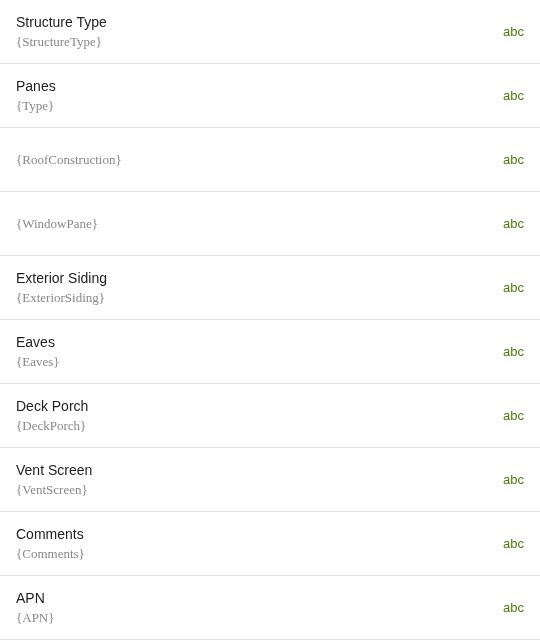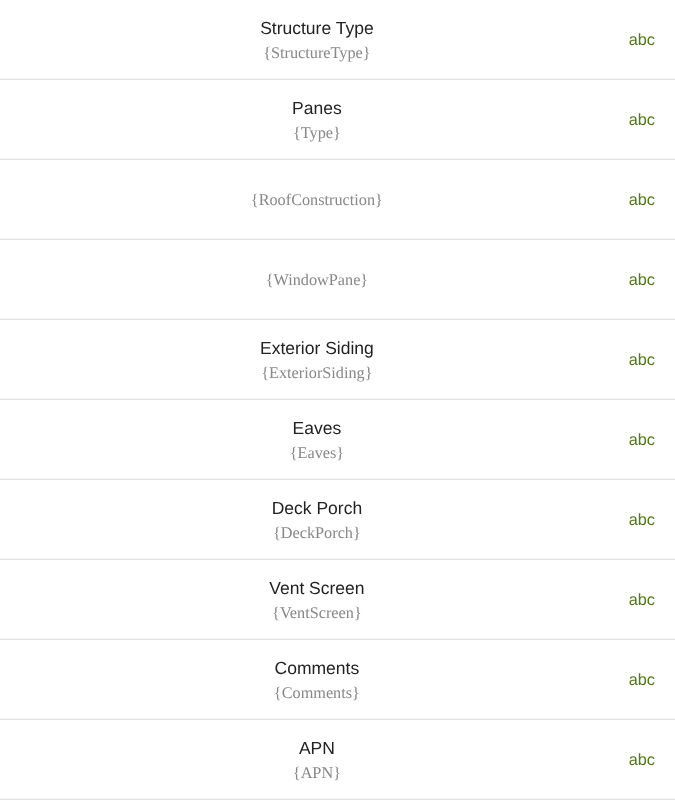--- a/index.html
+++ b/index.html
@@ -22,21 +22,20 @@
     }
 
     .list-item {
       background-color: #ffffff;
       border-bottom: 1px solid #e0e0e0;
       padding: 10px 16px 10px 16px;
       display: flex;
       align-items: center;
       justify-content: space-between;
       min-height: 64px;
-      text-align: center;
     }
 
     .list-item-content {
       display: flex;
       flex-direction: column;
       flex: 1;
     }
 
     .item-label {
       font-size: 14px;

